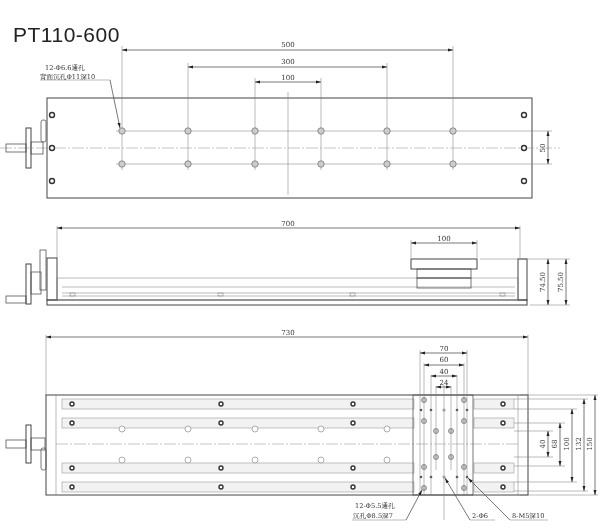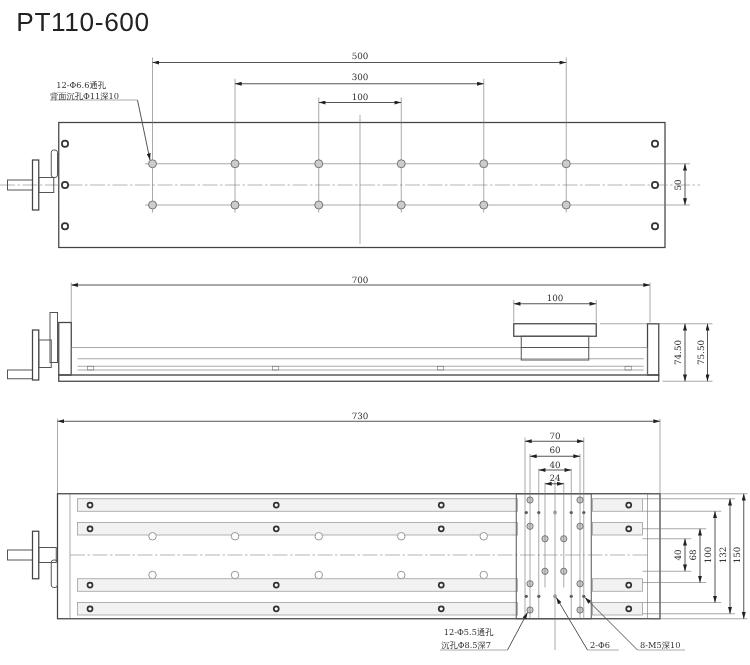--- a/index.html
+++ b/index.html
@@ -1,17 +1,17 @@
 <!DOCTYPE html>
 <html><head>
 <meta charset="utf-8">
 <style>
   html, body { margin: 0; padding: 0; background: #ffffff; }
   body { width: 600px; height: 532px; position: relative; overflow: hidden; font-family: "DejaVu Serif", serif; }
-  #title { position: absolute; left: 13px; top: 7px; font-family: "Liberation Sans", sans-serif; font-size: 21px; color: #222; letter-spacing: 0.5px; }
+  #title { position: absolute; left: 13px; top: 23px; font-family: "Liberation Sans", sans-serif; font-size: 21px; color: #222; letter-spacing: 0.5px; }
   svg#drawing { position: absolute; left: 0; top: 0; }
   .dim { font-family: "DejaVu Serif", serif; font-size: 7px; fill: #333; }
   .note { font-family: "DejaVu Serif", serif; font-size: 6.6px; fill: #333; }
   .ln { stroke: #555; stroke-width: 0.8; fill: none; }
   .thin { stroke: #777; stroke-width: 0.5; fill: none; }
   .thick { stroke: #444; stroke-width: 1; fill: none; }
   .ctr { stroke: #888; stroke-width: 0.5; stroke-dasharray: 12 2 2 2; fill: none; }
   .rail { stroke: #999; stroke-width: 0.6; fill: #f2f2f2; }
   .hole { fill: #fff; stroke: #333; stroke-width: 1.4; }
   .hole-s { fill: #ccc; stroke: #777; stroke-width: 0.8; }

